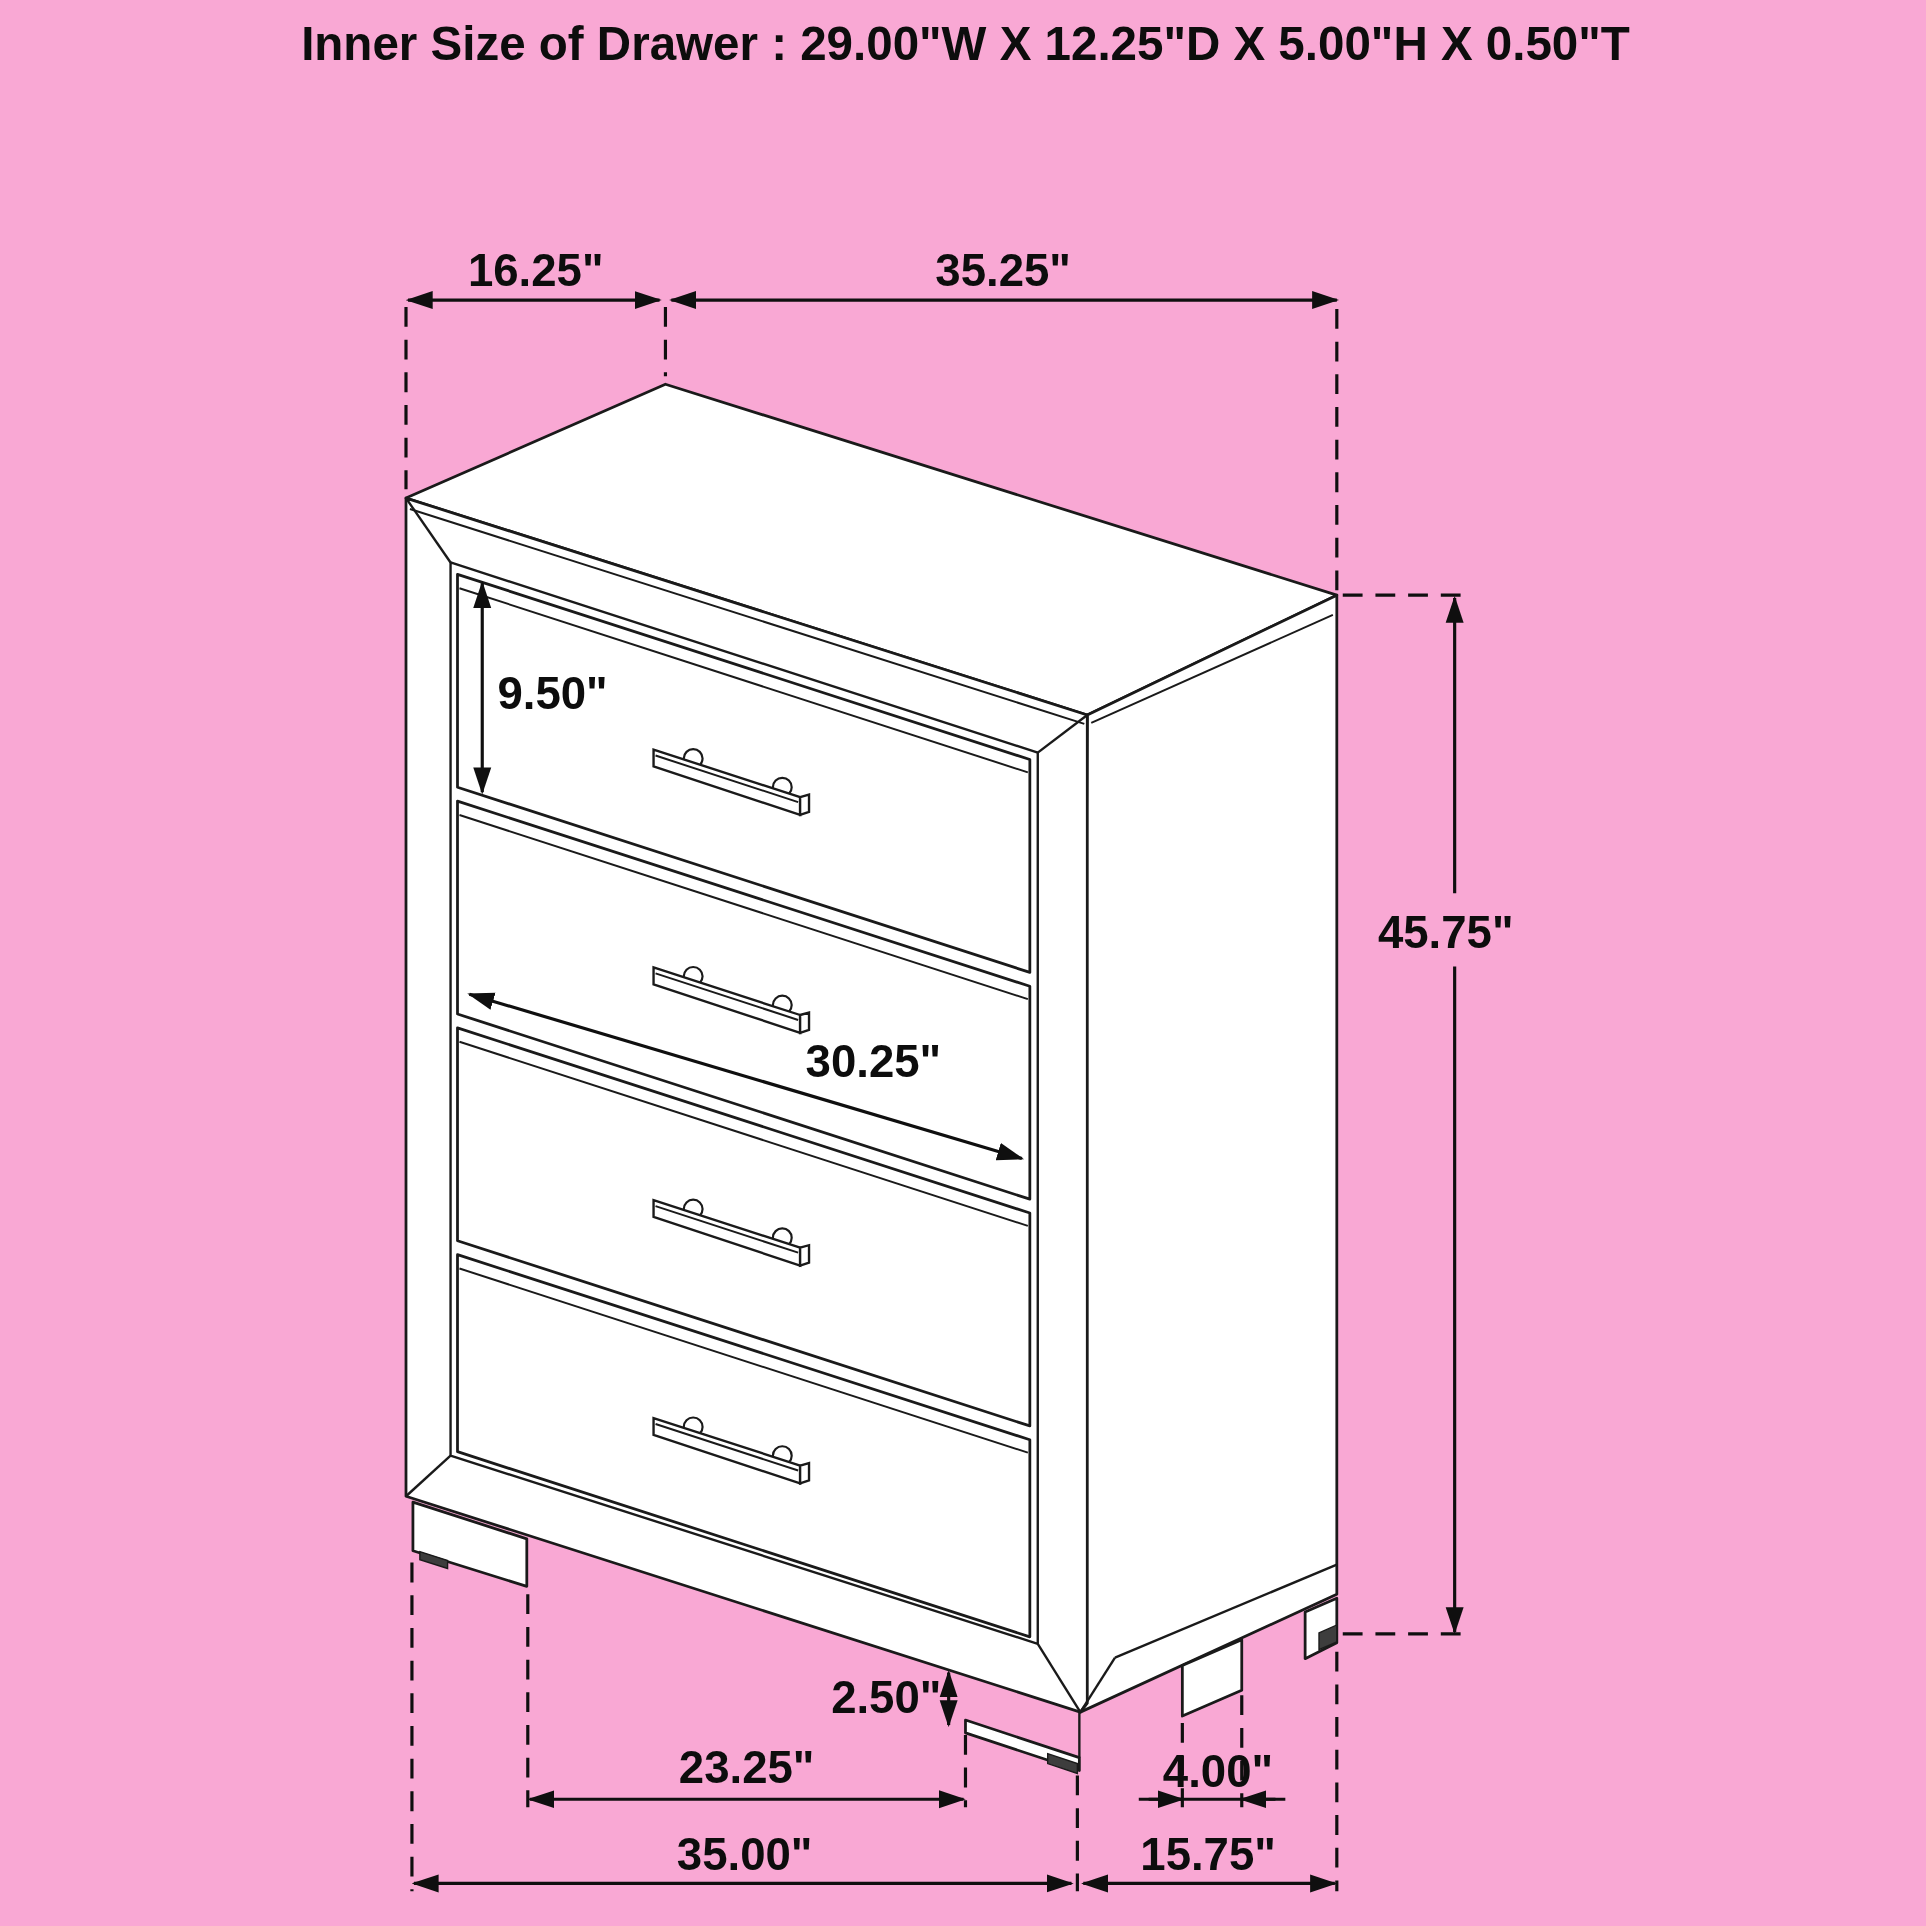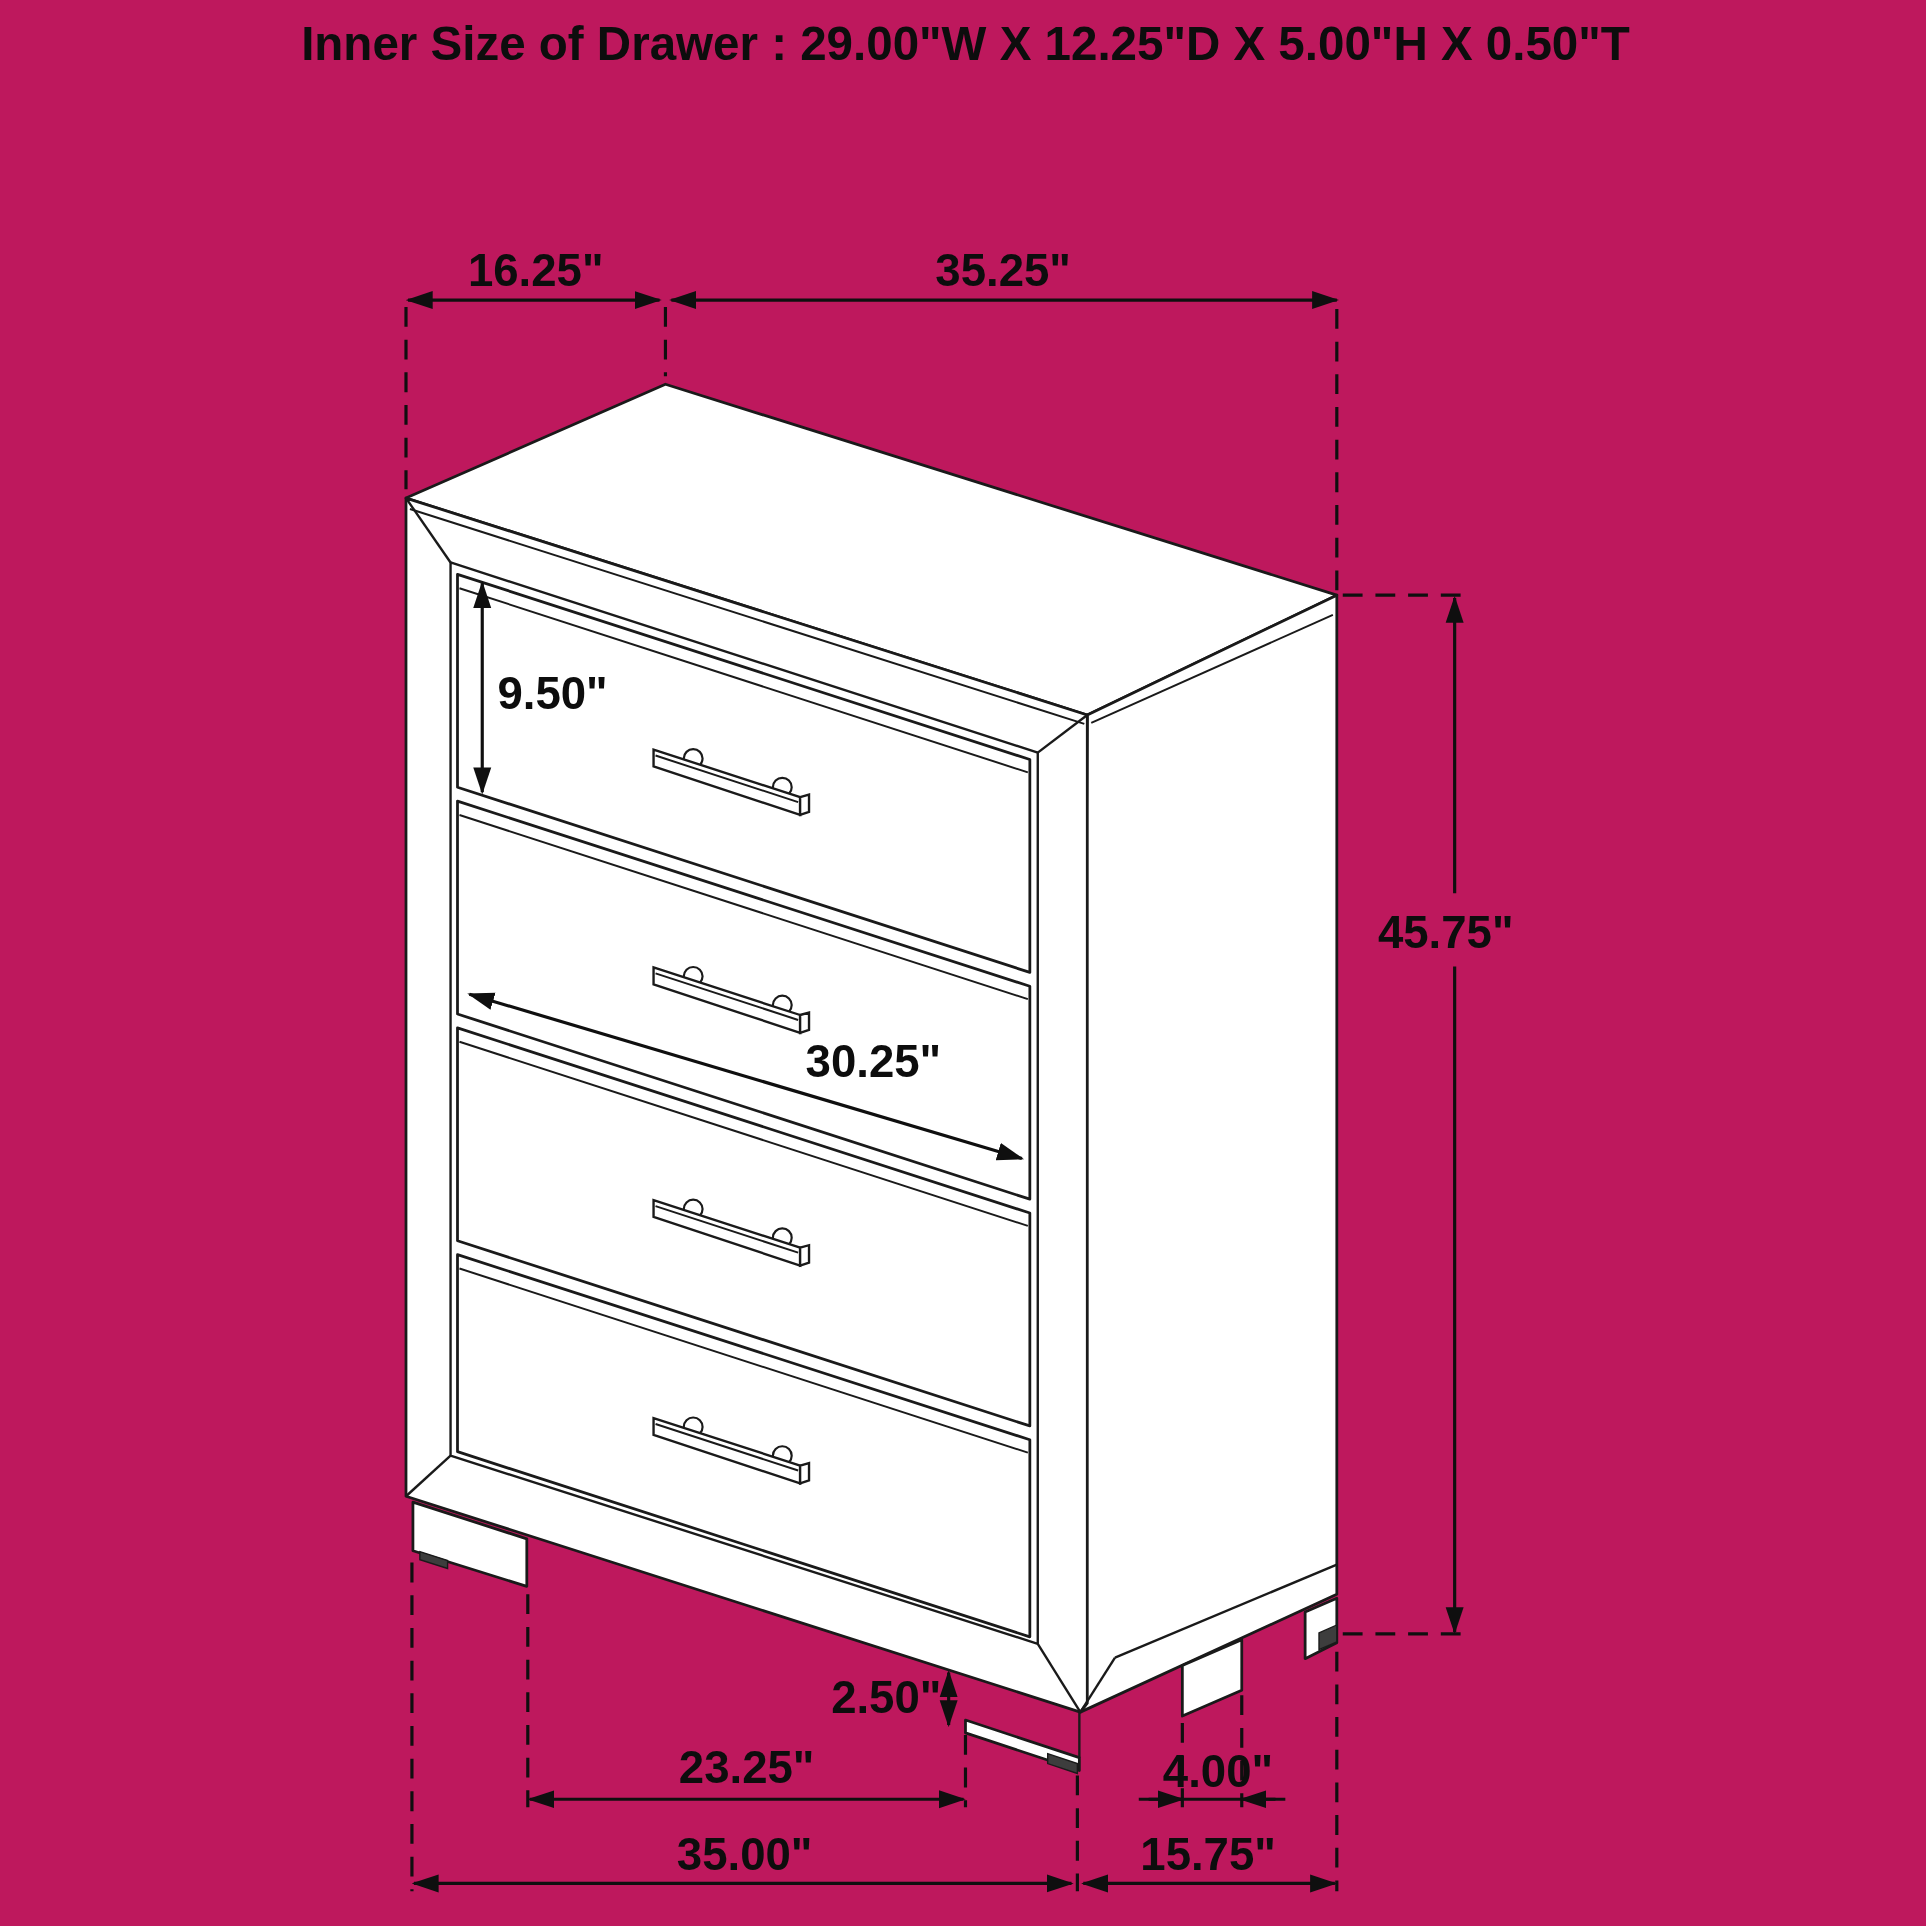--- a/index.html
+++ b/index.html
@@ -1,16 +1,16 @@
 <!DOCTYPE html>
 <html><head>
 <meta charset="utf-8">
 <style>
   html,body{margin:0;padding:0;background:#ffffff;}
-  #stage{width:1927px;height:1927px;position:relative;background:#be185d;overflow:hidden;}
+  #stage{width:1927px;height:1927px;position:relative;background:#f9a8d4;overflow:hidden;}
   svg{display:block;}
   .face{fill:#ffffff;stroke:#1a1a1a;stroke-width:2.8;stroke-linejoin:round;}
   .ln{fill:none;stroke:#1a1a1a;stroke-width:2.4;}
   .thin{fill:none;stroke:#1a1a1a;stroke-width:2;}
   .dim{fill:none;stroke:#0f0f0f;stroke-width:3.2;}
   .ext{fill:none;stroke:#0f0f0f;stroke-width:3.2;stroke-dasharray:20 13;}
   .pad{fill:#3d3d3d;stroke:#1a1a1a;stroke-width:1.4;}
   text{font-family:"Liberation Sans","DejaVu Sans",sans-serif;font-weight:bold;fill:#0d0d0d;text-anchor:middle;}
   .dimlab{font-size:46px;}
   .titlelab{font-size:48px;}

